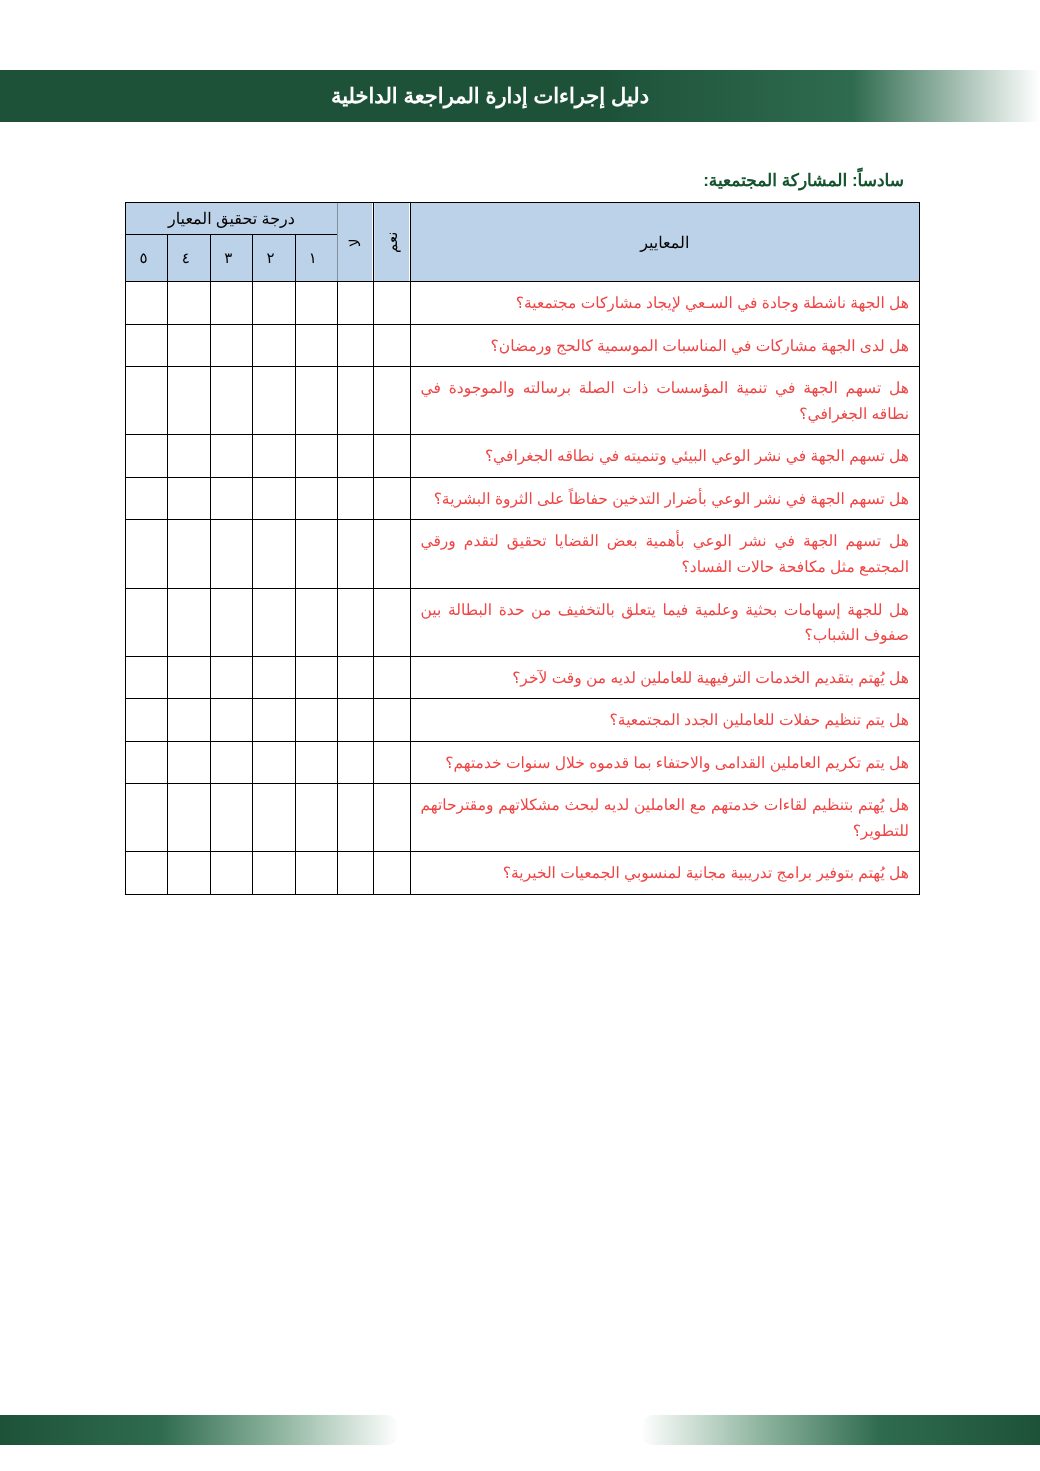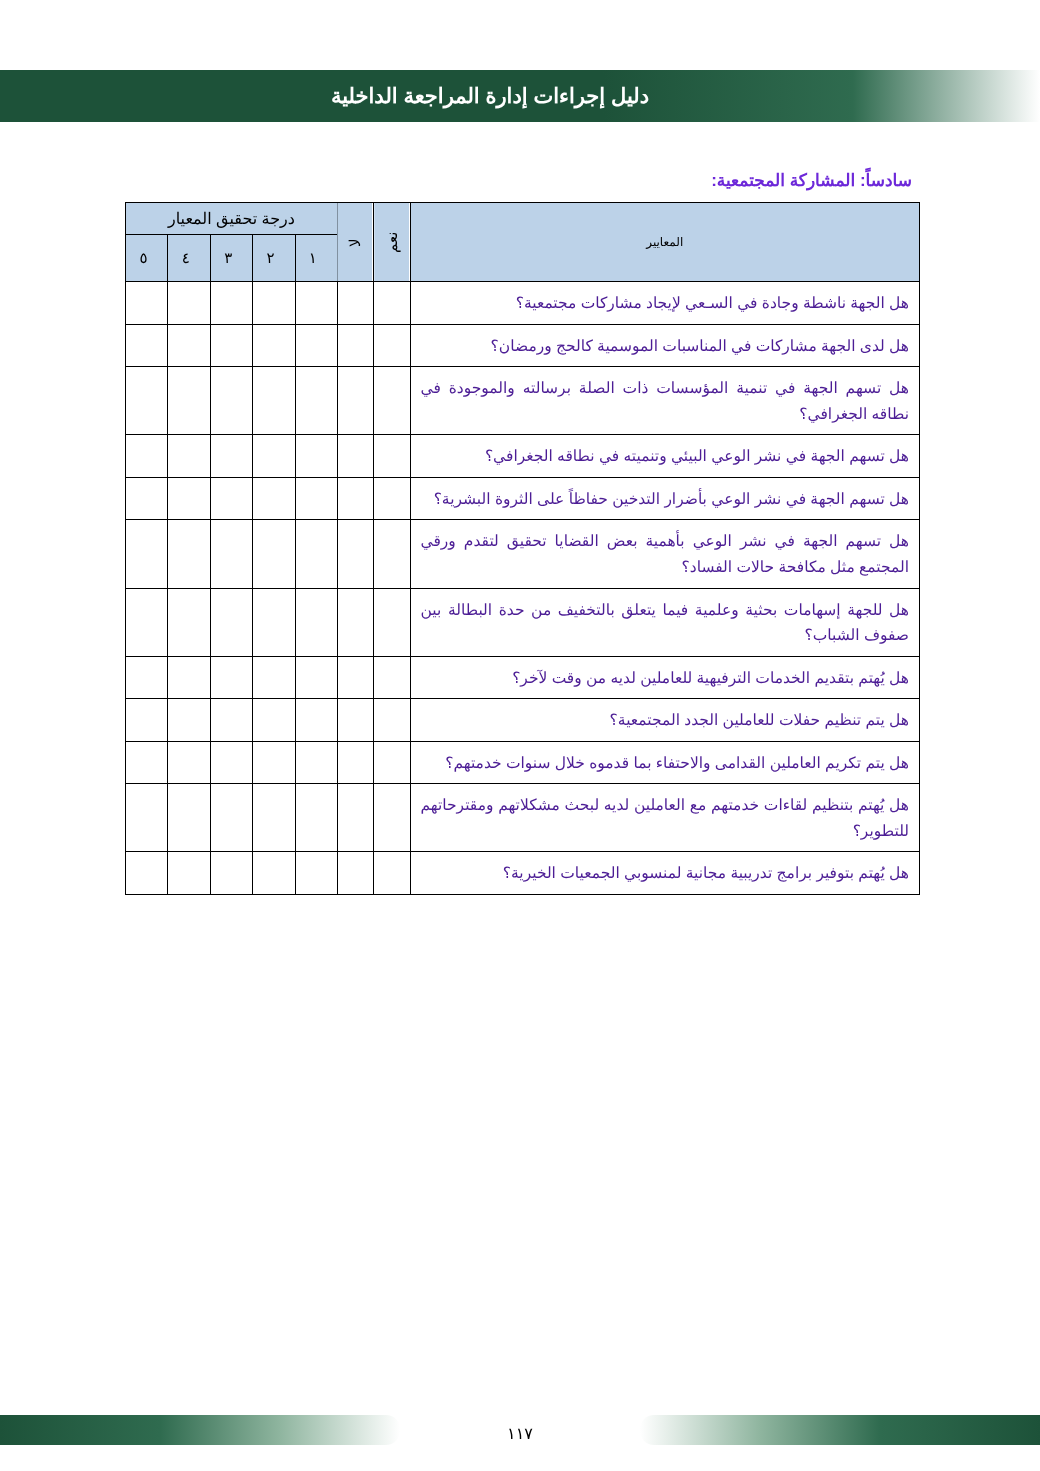--- a/index.html
+++ b/index.html
@@ -45,24 +45,24 @@
     font-weight: bold;
     letter-spacing: 0px;
     padding-right: 60px;
     box-sizing: border-box;
   }
 
   
   .section-title {
     position: absolute;
     top: 170px;
-    right: 128px;
+    right: 136px;
     font-size: 17px;
     font-weight: bold;
-    color: #6d28d9;
+    color: #14532d;
     text-align: right;
   }
 
   
   .table-wrap {
     position: absolute;
     top: 202px;
     right: 120px;
     width: 795px;
   }
@@ -79,21 +79,21 @@
   }
   thead th {
     background: #bcd2e8;
     font-size: 16px;
     font-weight: normal;
     color: #000;
     padding: 6px 20px;
     text-align: center;
   }
   .th-criteria {
-    font-size: 12px;
+    font-size: 16px;
     margin-top: 8px;
   }
   .th-group {
     font-size: 16px;
   }
   .th-vertical {
     writing-mode: vertical-rl;
     text-orientation: mixed;
     transform: rotate(180deg);
     white-space: nowrap;
@@ -103,21 +103,21 @@
   .th-num {
     font-size: 15px;
     height: 34px;
   }
   td.criterion {
     font-size: 15.5px;
     line-height: 1.65;
     padding: 8px 10px 8px 10px;
     text-align: justify;
     text-align-last: right;
-    color: #4c1d95;
+    color: #ef4444;
   }
   td.cell-box {
     height: 100%;
   }
 
   
   col.c-crit { width: 505px; }
   col.c-vert { width: 36px; }
   col.c-num  { width: 42px; }
 
@@ -317,14 +317,13 @@
         <td class="cell-box"></td>
         <td class="cell-box"></td>
       </tr>
     </tbody>
   </table>
 </div>
 
 <div class="footer-band">
   <div class="footer-left"></div>
   <div class="footer-right"></div>
-  <div class="page-number">١١٧</div>
 </div>
 
 </body></html>

